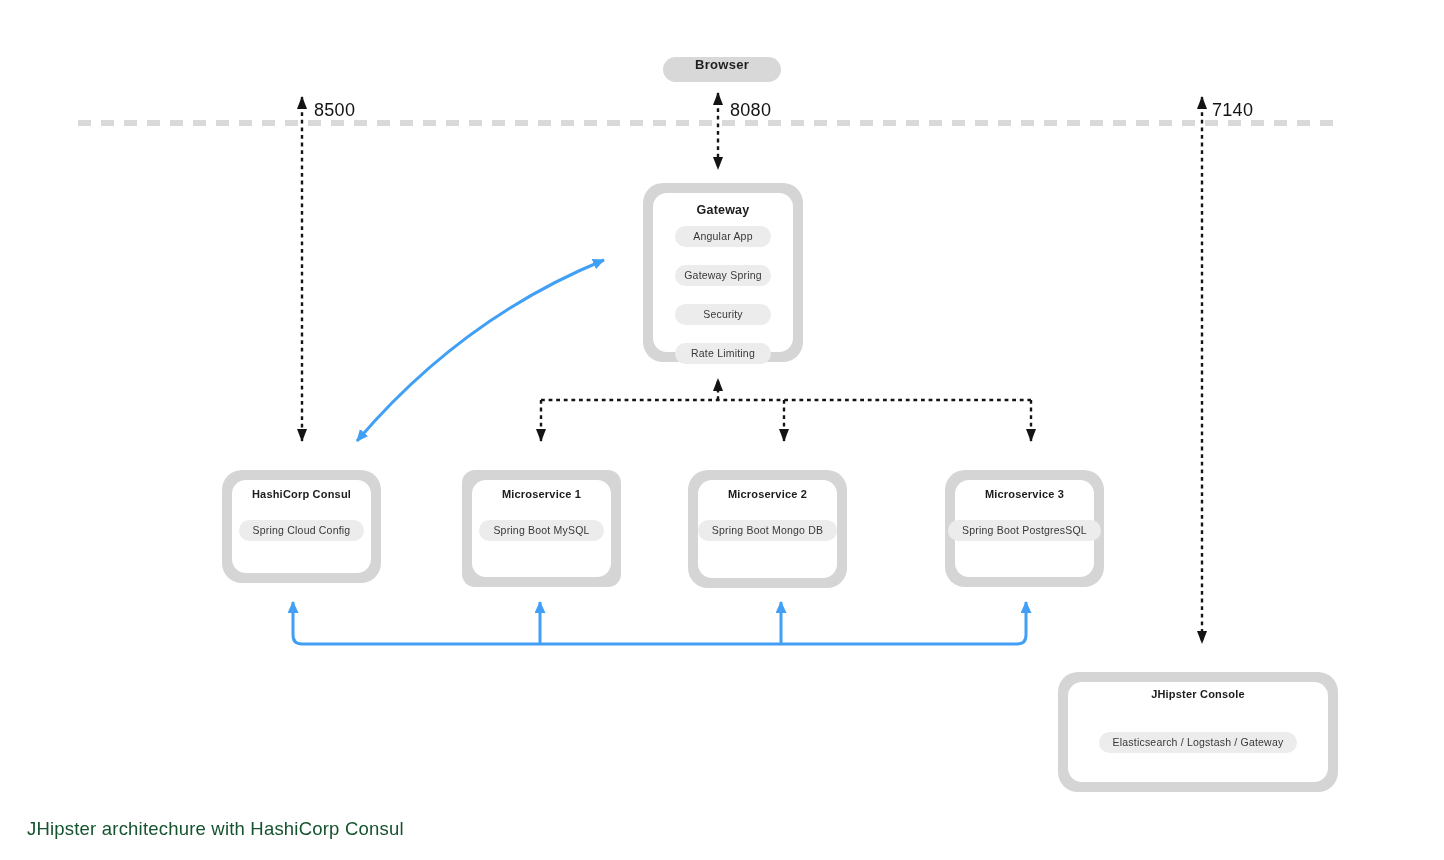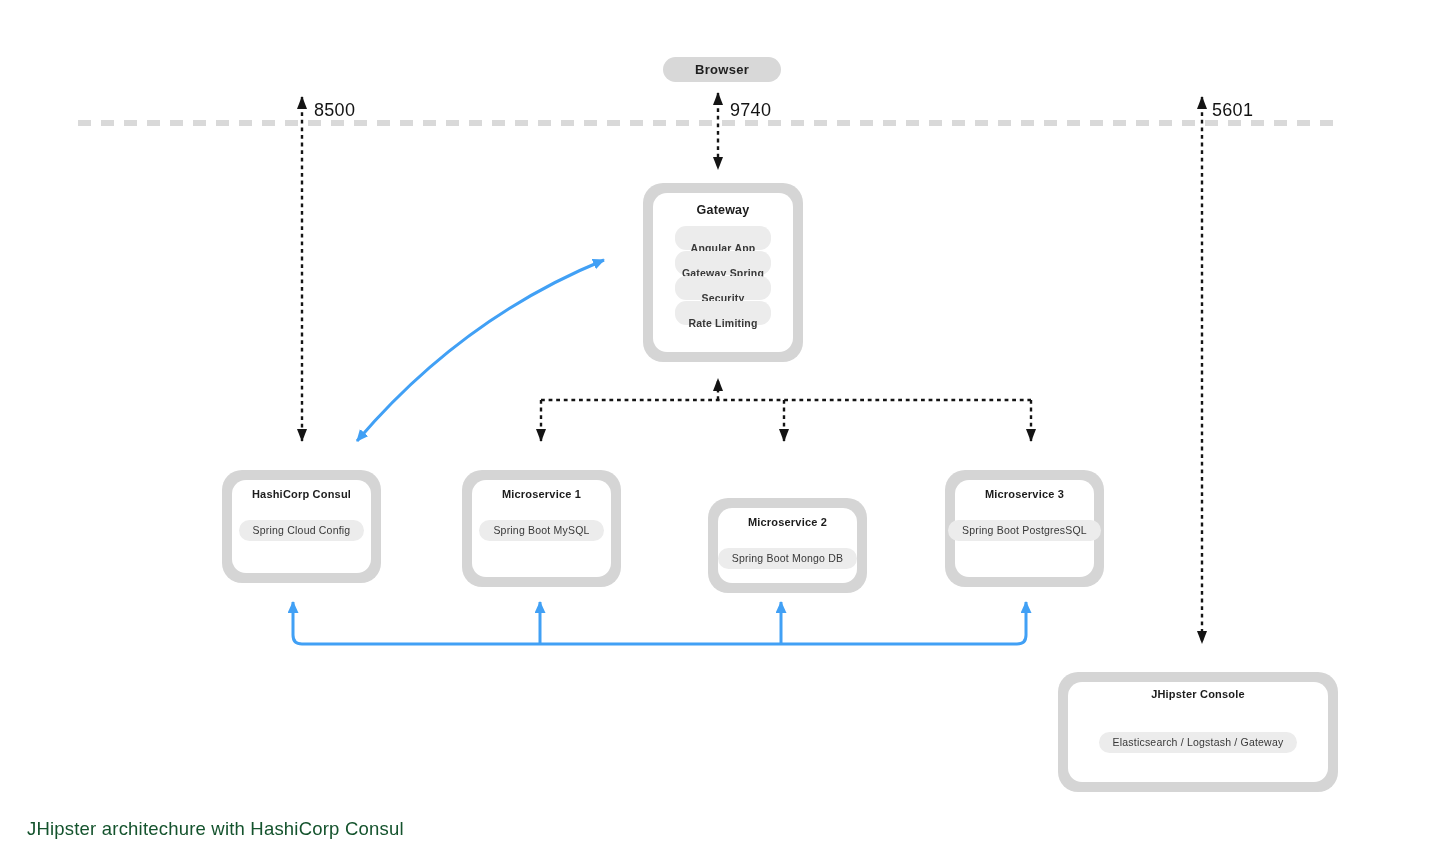--- a/index.html
+++ b/index.html
@@ -7,21 +7,21 @@
     position:relative;
     width:1444px;height:860px;
     background:#ffffff;
     font-family:"Liberation Sans", sans-serif;
     overflow:hidden;
   }
   .connectors{position:absolute;left:0;top:0;width:1444px;height:860px;z-index:1;}
   .browser-pill{
     position:absolute;left:663px;top:57px;width:118px;height:25px;
     background:#d8d8d8;border-radius:13px;
-    display:flex;align-items:center;justify-content:center;
+    display:flex;align-items:flex-start;justify-content:center;
     font-size:13px;font-weight:700;color:#1f1f1f;letter-spacing:.3px;z-index:2;
   }
   .port-label{
     position:absolute;font-size:18px;font-weight:400;color:#131313;
     letter-spacing:.3px;z-index:2;
   }
   .node{
     position:absolute;background:#d5d5d5;border-radius:20px;padding:10px;
     box-sizing:border-box;z-index:2;
   }
@@ -31,21 +31,21 @@
   }
   .node-title{font-weight:700;color:#1c1c1c;letter-spacing:.2px;}
   .gateway .node-title{font-size:12.5px;margin-top:10px;}
   .service .node-title{font-size:11px;margin-top:8px;}
   .console .node-title{font-size:11px;margin-top:6px;}
   .pill{
     background:#ececec;border-radius:11px;height:21px;line-height:21px;
     font-size:10.5px;color:#383838;text-align:center;letter-spacing:.2px;
     padding:0 14px;box-sizing:border-box;white-space:nowrap;
   }
-  .gateway .pill{width:96px;padding:12px 4px;margin-bottom:1px;font-weight:bold;}
+  .gateway .pill{width:96px;padding:0 4px;margin-bottom:18px;}
   .gateway .pill-stack{margin-top:9px;display:flex;flex-direction:column;align-items:center;}
   .service .pill{margin-top:20px;}
   .console .pill{margin-top:32px;}
   .caption{
     position:absolute;left:27px;top:818px;font-size:18.5px;color:#14532d;
     letter-spacing:.2px;z-index:2;
   }
 </style>
 </head>
 <body>
@@ -79,50 +79,50 @@
     <path d="M293 602 V635 Q293 644 302 644 H1017 Q1026 644 1026 635 V602" stroke="#41a0f5" stroke-width="3" fill="none" marker-start="url(#mk-blue)" marker-end="url(#mk-blue)"></path>
     <path d="M540 644 V602" stroke="#41a0f5" stroke-width="3" fill="none" marker-end="url(#mk-blue)"></path>
     <path d="M781 644 V602" stroke="#41a0f5" stroke-width="3" fill="none" marker-end="url(#mk-blue)"></path>
   </svg>
 
   <div class="browser-pill">
     <span>Browser</span>
   </div>
 
   <div class="port-label" style="left:314px;top:100px;">8500</div>
-  <div class="port-label" style="left:730px;top:100px;">9740</div>
-  <div class="port-label" style="left:1212px;top:100px;">5601</div>
+  <div class="port-label" style="left:730px;top:100px;">8080</div>
+  <div class="port-label" style="left:1212px;top:100px;">7140</div>
 
   <div class="node gateway" style="left:643px;top:183px;width:160px;height:179px;">
     <div class="node-inner">
       <div class="node-title">Gateway</div>
       <div class="pill-stack">
         <div class="pill">Angular App</div>
         <div class="pill">Gateway Spring</div>
         <div class="pill">Security</div>
         <div class="pill">Rate Limiting</div>
       </div>
     </div>
   </div>
 
   <div class="node service" style="left:222px;top:470px;width:159px;height:113px;">
     <div class="node-inner">
       <div class="node-title">HashiCorp Consul</div>
       <div class="pill">Spring Cloud Config</div>
     </div>
   </div>
 
-  <div class="node service" style="left:462px;top:470px;width:159px;height:117px;">
+  <div class="node service" style="left:462px;top:470px;width:159px;height:117px;border-radius:13px;">
     <div class="node-inner">
       <div class="node-title">Microservice 1</div>
       <div class="pill">Spring Boot MySQL</div>
     </div>
   </div>
 
-  <div class="node service" style="left:708px;top:470px;width:159px;height:95px;margin-top:28px;">
+  <div class="node service" style="left:688px;top:470px;width:159px;height:118px;">
     <div class="node-inner">
       <div class="node-title">Microservice 2</div>
       <div class="pill">Spring Boot Mongo DB</div>
     </div>
   </div>
 
   <div class="node service" style="left:945px;top:470px;width:159px;height:117px;">
     <div class="node-inner">
       <div class="node-title">Microservice 3</div>
       <div class="pill">Spring Boot PostgresSQL</div>

